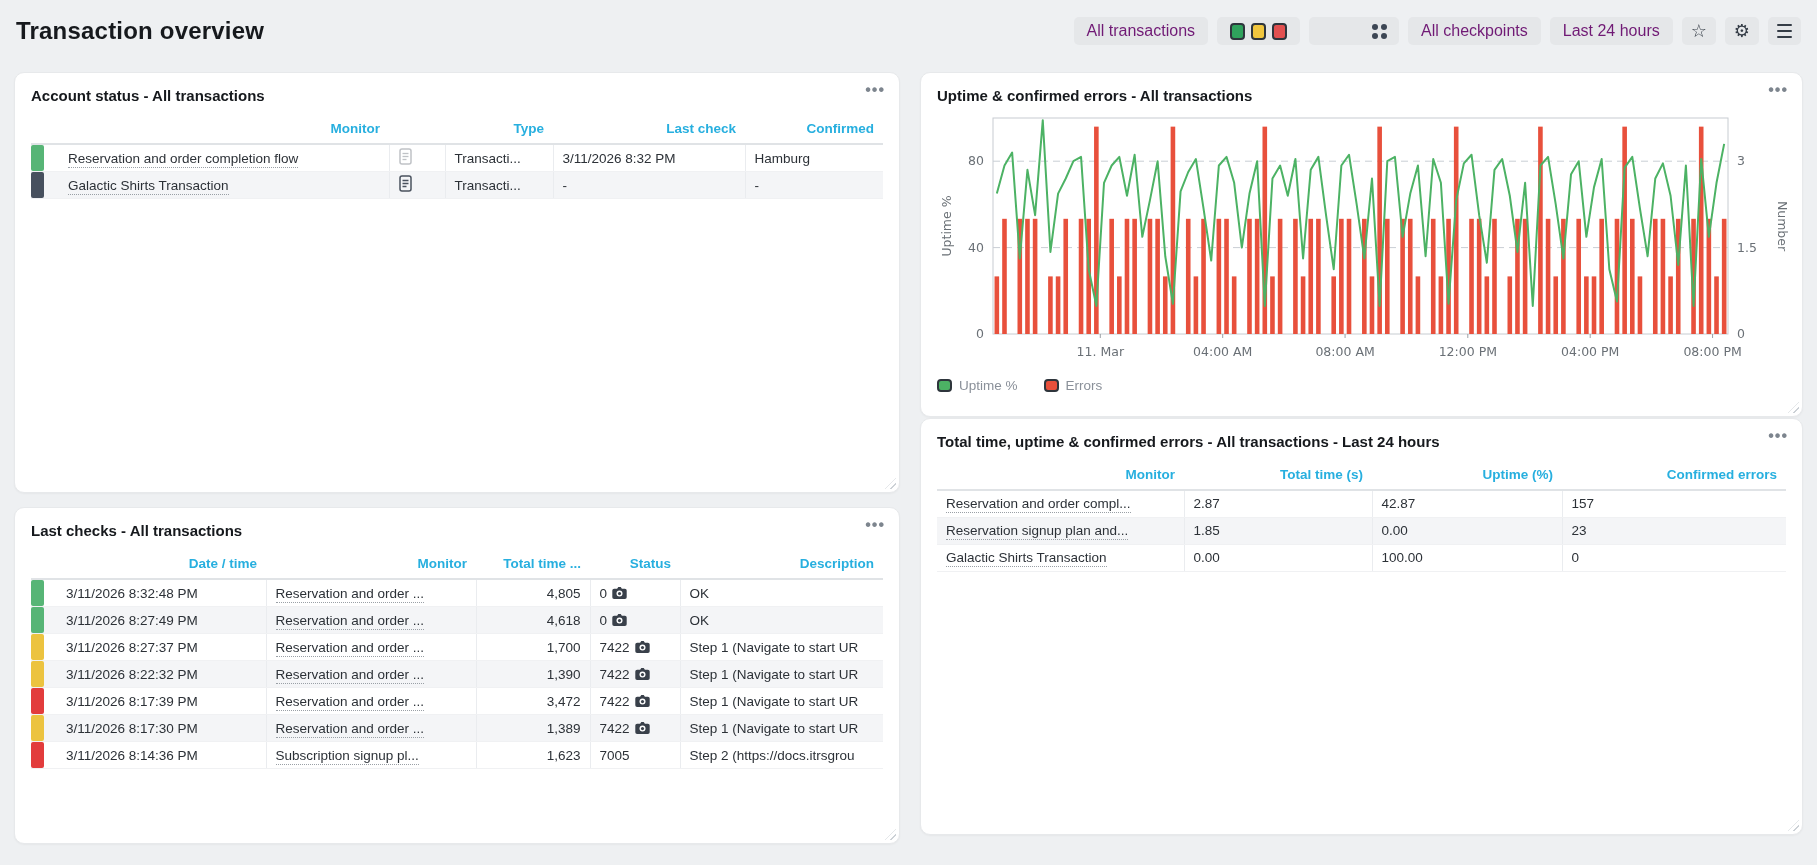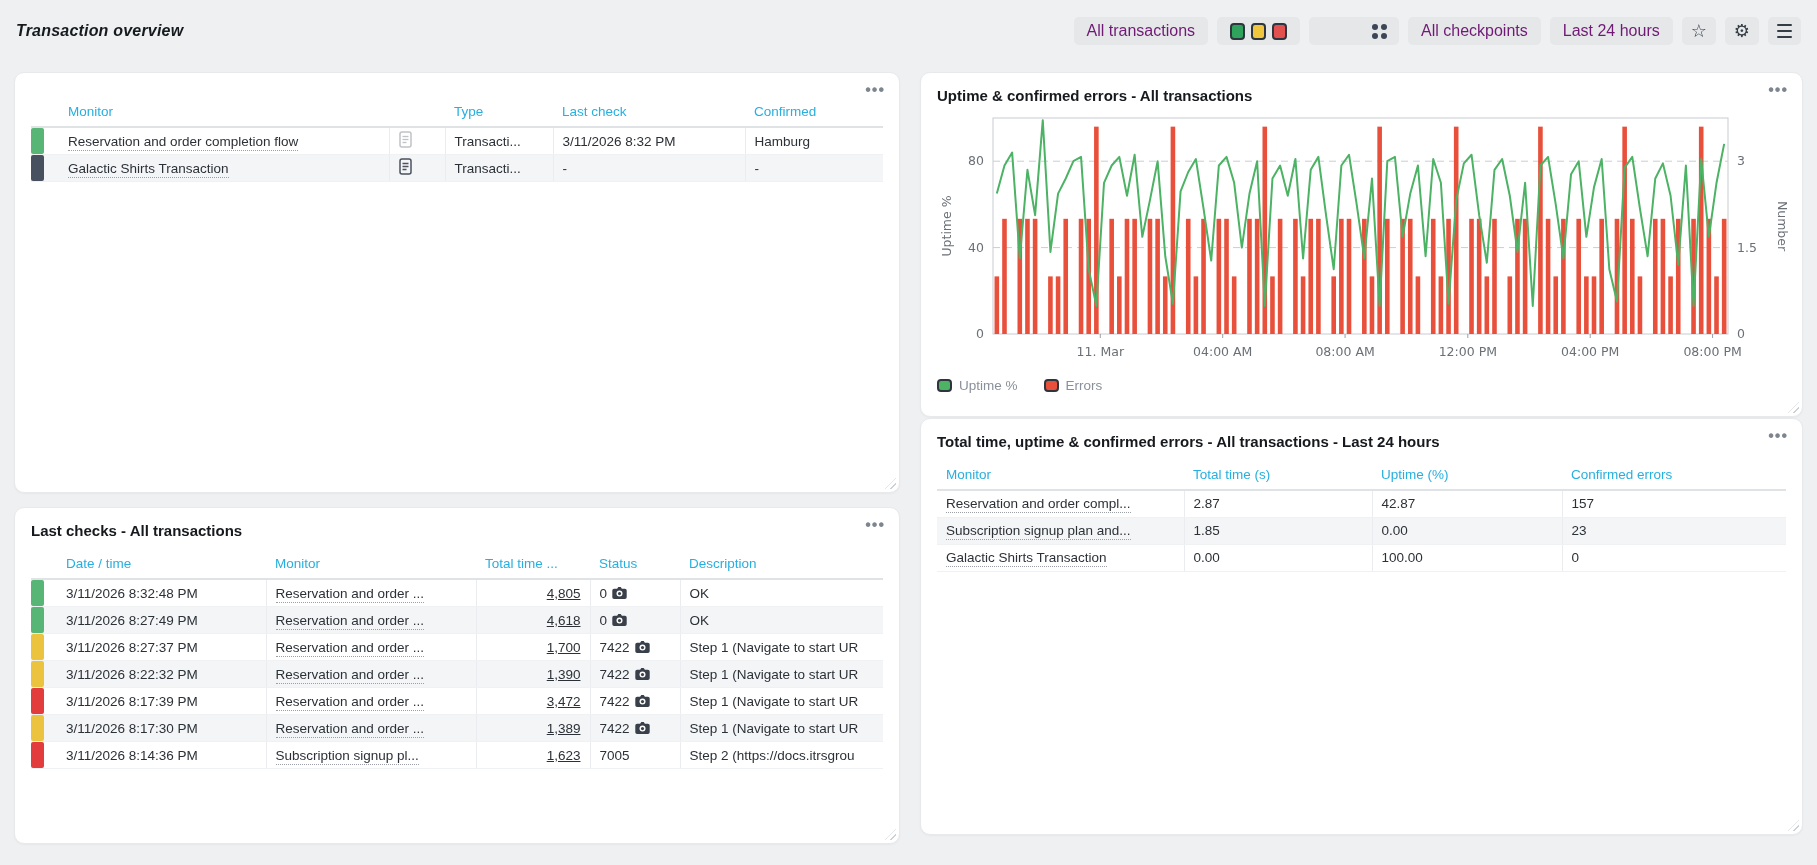--- a/index.html
+++ b/index.html
@@ -6,21 +6,21 @@
   html,body { width:1817px; height:865px; }
   body {
     font-family:"Liberation Sans","DejaVu Sans",sans-serif;
     background:#eef0f2; color:#2c3137; overflow:hidden; position:relative;
   }
   .page { position:relative; width:1817px; height:865px; }
 
   
   .topbar { position:absolute; left:0; top:0; width:100%; height:62px;
             display:flex; align-items:center; justify-content:space-between; padding:0 16px; }
-  .page-title { font-size:16px; font-weight:700; color:#16191d; letter-spacing:.2px;font-style:italic; }
+  .page-title { font-size:24px; font-weight:700; color:#16191d; letter-spacing:.2px; }
   .toolbar { display:flex; align-items:center; gap:9px; }
   .tb-btn { background:#e5e7e9; border:none; border-radius:5px; height:28px;
             padding:0 13px; font-size:16px; color:#701a75; font-family:inherit;
             display:flex; align-items:center; gap:6px; cursor:pointer; white-space:nowrap; }
   .tb-btn.icon-btn { padding:0 9px; font-size:17px; color:#343c46; }
   .swatch { width:15px; height:17px; border-radius:4px; border:2px solid #2e353c; display:inline-block; }
   .grid-btn { width:90px; justify-content:flex-end; padding:0 12px; }
   .dots4 { display:grid; grid-template-columns:6px 6px; grid-gap:3px; }
   .dots4 span { width:6px; height:6px; border-radius:50%; background:#3c4654; }
   .hamburger { display:flex; flex-direction:column; gap:3.5px; }
@@ -37,31 +37,31 @@
   #panel-totals   { left:920px; top:418px; width:883px; height:417px; }
   .panel-title { font-size:15px; font-weight:700; color:#16191d; }
   .panel-menu { position:absolute; right:14px; top:8px; border:none; background:none;
                 color:#7d858e; font-size:16px; font-weight:700; letter-spacing:1px; cursor:pointer; }
   .resize-grip { position:absolute; right:3px; bottom:3px; width:11px; height:11px;
                  background:repeating-linear-gradient(-45deg, transparent 0 3px, #ccd1d6 3px 4.5px);
                  clip-path:polygon(100% 0, 100% 100%, 0 100%); cursor:nwse-resize; }
 
   
   table { width:100%; border-collapse:collapse; table-layout:fixed; margin-top:10px; }
-  th { color:#27afdf; font-size:13.5px; font-weight:400; text-align:left; height:30px;
+  th { color:#27afdf; font-size:13.5px; font-weight:700; text-align:right; height:30px;
        padding:0 9px; border-bottom:2px solid #e0e3e6; white-space:nowrap; overflow:hidden; text-overflow:ellipsis; }
   td { font-size:13.5px; color:#2c3137; height:27px; padding:0 9px;
        white-space:nowrap; overflow:hidden; vertical-align:middle; }
   tbody td { border-right:1px solid #eaecef; border-bottom:1px solid #f0f1f3; }
   tbody td:last-child { border-right:none; }
   tbody tr:nth-child(even) td { background:#f4f5f7; }
   td.cell-status-color, th.cell-status-color { padding:0; border-right:none; }
   .status-block { width:13px; height:26px; border-radius:2px; }
   .mon-link { border-bottom:1px dotted #9aa0a6; padding-bottom:1px; cursor:pointer; }
-  td.num { text-align:right;text-decoration:underline; }
+  td.num { text-align:right; }
   .cam-icon { display:inline-block; vertical-align:-1px; margin-left:5px; }
 
   
   .pagination { position:absolute; left:17px; bottom:11px; display:flex; align-items:center; gap:21px;
                 font-size:13.5px; }
   .pg { border:none; background:none; font-family:inherit; font-size:13.5px; cursor:pointer; }
   .pg.page { color:#7f9ab5; }
   .pg.page.active { color:#101317; font-weight:700; }
 
   
@@ -110,20 +110,21 @@
         <span class="hamburger">
             <span></span>
             <span></span>
             <span></span>
           </span>
       </button>
     </div>
   </div>
 
   <div class="panel" id="panel-account">
+    <div class="panel-title">Account status - All transactions</div>
     <button class="panel-menu">•••</button>
     <table>
       <colgroup>
           <col style="width:28px">
           <col style="width:330px">
           <col style="width:56px">
           <col style="width:108px">
           <col style="width:192px">
           <col>
         </colgroup>
@@ -440,21 +441,21 @@
           </tr>
         </thead>
       <tbody id="tot-body">
           <tr>
             <td><span class="mon-link">Reservation and order compl...</span></td>
             <td>2.87</td>
             <td>42.87</td>
             <td>157</td>
           </tr>
           <tr>
-            <td><span class="mon-link">Subscription signup plan and...</span></td>
+            <td><span class="mon-link">Reservation signup plan and...</span></td>
             <td>1.85</td>
             <td>0.00</td>
             <td>23</td>
           </tr>
           <tr>
             <td><span class="mon-link">Galactic Shirts Transaction</span></td>
             <td>0.00</td>
             <td>100.00</td>
             <td>0</td>
           </tr>

